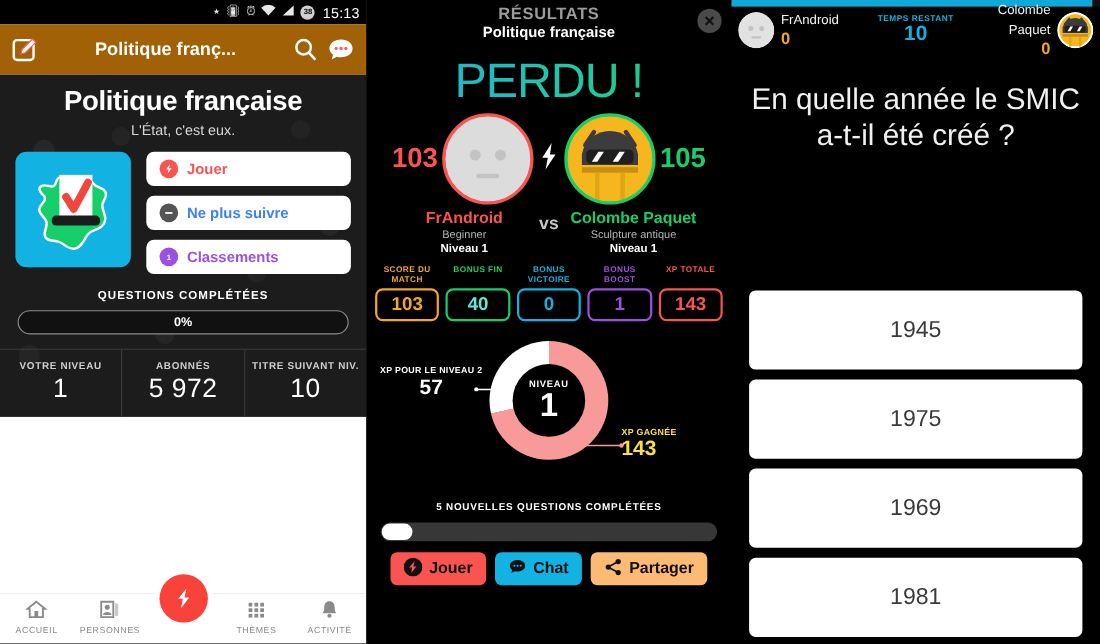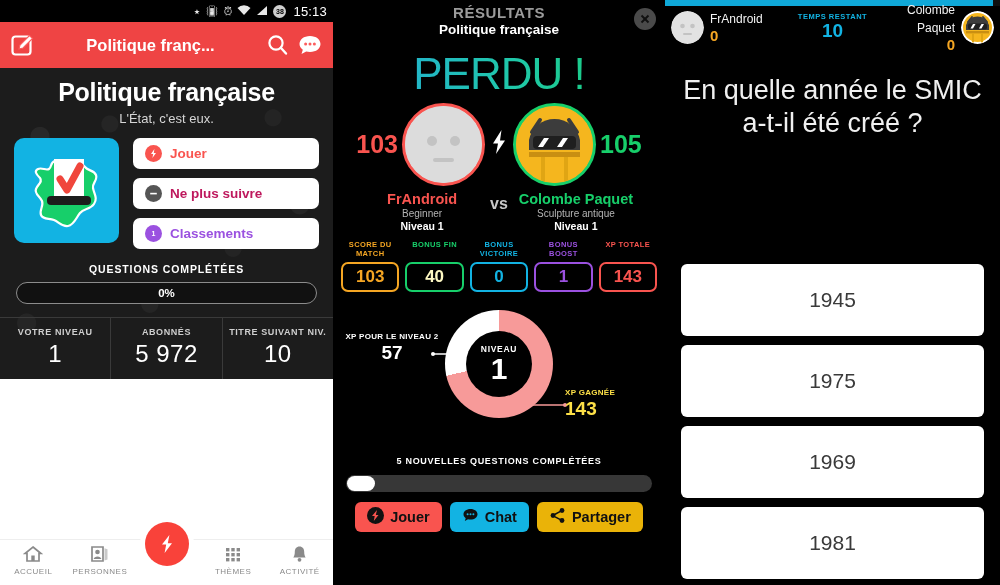--- a/index.html
+++ b/index.html
@@ -18,21 +18,21 @@
     justify-content: flex-end; padding-right: 6px; gap: 5px;
   }
   .sb-ico { color: #e8e8e8; font-size: 11px; line-height: 1; display: inline-block; }
   .sb-batt {
     width: 13px; height: 13px; border-radius: 50%; background: #cfcfcf; color: #000;
     font-size: 7px; font-weight: bold; display: flex; align-items: center; justify-content: center;
   }
   .sb-time { color: #fff; font-size: 13px; font-weight: 500; letter-spacing: .2px; margin-left: 2px; }
 
   .appbar {
-    height: 46px; background: #ef4444; display: flex; align-items: center;
+    height: 46px; background: #a16207; display: flex; align-items: center;
     padding: 0 10px; gap: 6px;
   }
   .appbar-title {
     flex: 1; text-align: center; color: #fff; font-size: 16.5px; font-weight: bold;
     white-space: nowrap; overflow: hidden;
   }
   .edit-ico { width: 26px; height: 26px; position: relative; flex: 0 0 26px; }
   .search-ico, .chat-ico { width: 26px; height: 26px; flex: 0 0 26px; }
 
   .hero {
@@ -258,21 +258,21 @@
                 </svg>
             </span>
             <span class="lbl" style="color:#f9544f">Jouer</span>
           </div>
           <div class="wbtn">
             <span class="ic-circ" style="background:#555">
               <svg width="11" height="11" viewBox="0 0 11 11">
                   <rect x="2.2" y="4.8" width="6.6" height="1.6" fill="#fff"></rect>
                 </svg>
             </span>
-            <span class="lbl" style="color:#be185d">Ne plus suivre</span>
+            <span class="lbl" style="color:#3b82f6">Ne plus suivre</span>
           </div>
           <div class="wbtn">
             <span class="ic-circ" style="background:#9b51e0">
               <svg width="13" height="13" viewBox="0 0 13 13">
                 <path d="M6.5 0.4 L8 1.6 L9.9 1.3 L10.5 3.1 L12.2 4 L11.7 5.9 L12.7 7.5 L11.3 8.8 L11.3 10.7 L9.4 10.9 L8.2 12.4 L6.5 11.6 L4.8 12.4 L3.6 10.9 L1.7 10.7 L1.7 8.8 L0.3 7.5 L1.3 5.9 L0.8 4 L2.5 3.1 L3.1 1.3 L5 1.6 Z" fill="#9b51e0"></path>
                 <text x="6.5" y="9" font-size="7" font-weight="bold" fill="#fff" text-anchor="middle" font-family="Liberation Sans, sans-serif">1</text>
               </svg>
             </span>
             <span class="lbl" style="color:#9b51e0">Classements</span>
           </div>
@@ -422,21 +422,21 @@
       </div>
     </div>
 
     <div class="boxes">
       <div class="bx">
         <div class="bx-lbl" style="color:#f5a623">SCORE DU MATCH</div>
         <div class="bx-val" style="border-color:#f5a623;color:#f5a623">103</div>
       </div>
       <div class="bx">
         <div class="bx-lbl" style="color:#17cf6a">BONUS FIN</div>
-        <div class="bx-val" style="border-color:#17cf6a;color:#fef9c3">40</div>
+        <div class="bx-val" style="border-color:#17cf6a;color:#5eead4">40</div>
       </div>
       <div class="bx">
         <div class="bx-lbl" style="color:#12b3e3">BONUS VICTOIRE</div>
         <div class="bx-val" style="border-color:#12b3e3;color:#12b3e3">0</div>
       </div>
       <div class="bx">
         <div class="bx-lbl" style="color:#9b51e0">BONUS BOOST</div>
         <div class="bx-val" style="border-color:#9b51e0;color:#9b51e0">1</div>
       </div>
       <div class="bx">
@@ -489,21 +489,21 @@
         <span>
           <svg width="17" height="17" viewBox="0 0 17 17">
               <path d="M8.5 2 C12.6 2 15.5 4.4 15.5 7.3 C15.5 10.2 12.6 12.6 8.5 12.6 C7.6 12.6 6.7 12.5 6 12.3 L2.8 14 L3.7 11.2 C2.4 10.2 1.5 8.9 1.5 7.3 C1.5 4.4 4.4 2 8.5 2 Z" fill="#111"></path>
               <circle cx="5.6" cy="7.3" r="1" fill="#12b3e3"></circle>
               <circle cx="8.5" cy="7.3" r="1" fill="#12b3e3"></circle>
               <circle cx="11.4" cy="7.3" r="1" fill="#12b3e3"></circle>
             </svg>
         </span>
         <span>Chat</span>
       </div>
-      <div class="abtn" style="background:#eab308">
+      <div class="abtn" style="background:#fdba74">
         <span>
           <svg width="17" height="17" viewBox="0 0 17 17">
               <circle cx="13" cy="3.5" r="2.4" fill="#111"></circle>
               <circle cx="4" cy="8.5" r="2.4" fill="#111"></circle>
               <circle cx="13" cy="13.5" r="2.4" fill="#111"></circle>
               <line x1="5.6" y1="7.5" x2="11.4" y2="4.4" stroke="#111" stroke-width="1.6"></line>
               <line x1="5.6" y1="9.6" x2="11.4" y2="12.6" stroke="#111" stroke-width="1.6"></line>
             </svg>
         </span>
         <span>Partager</span>

